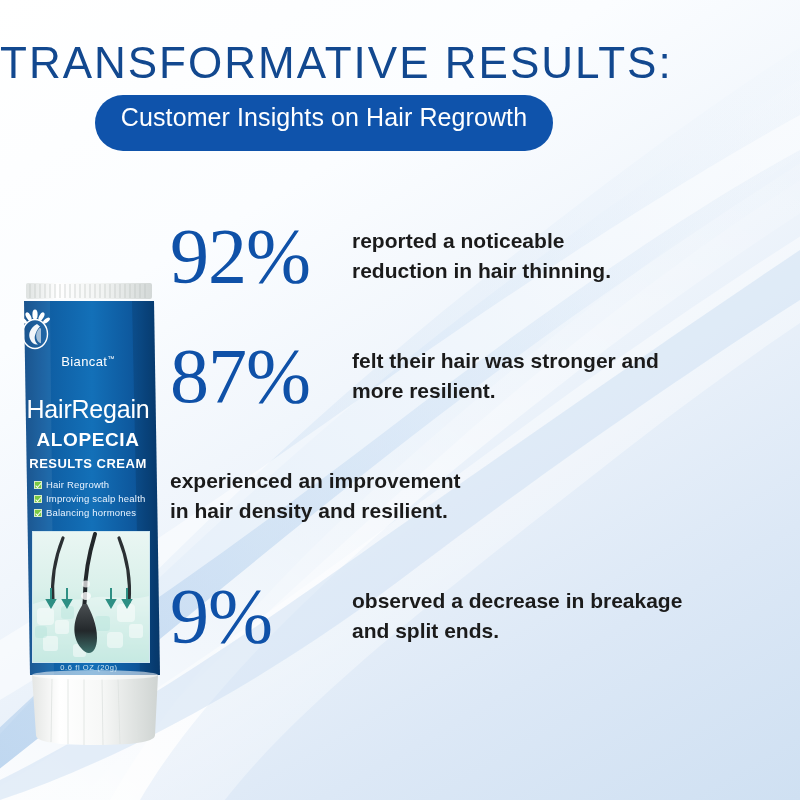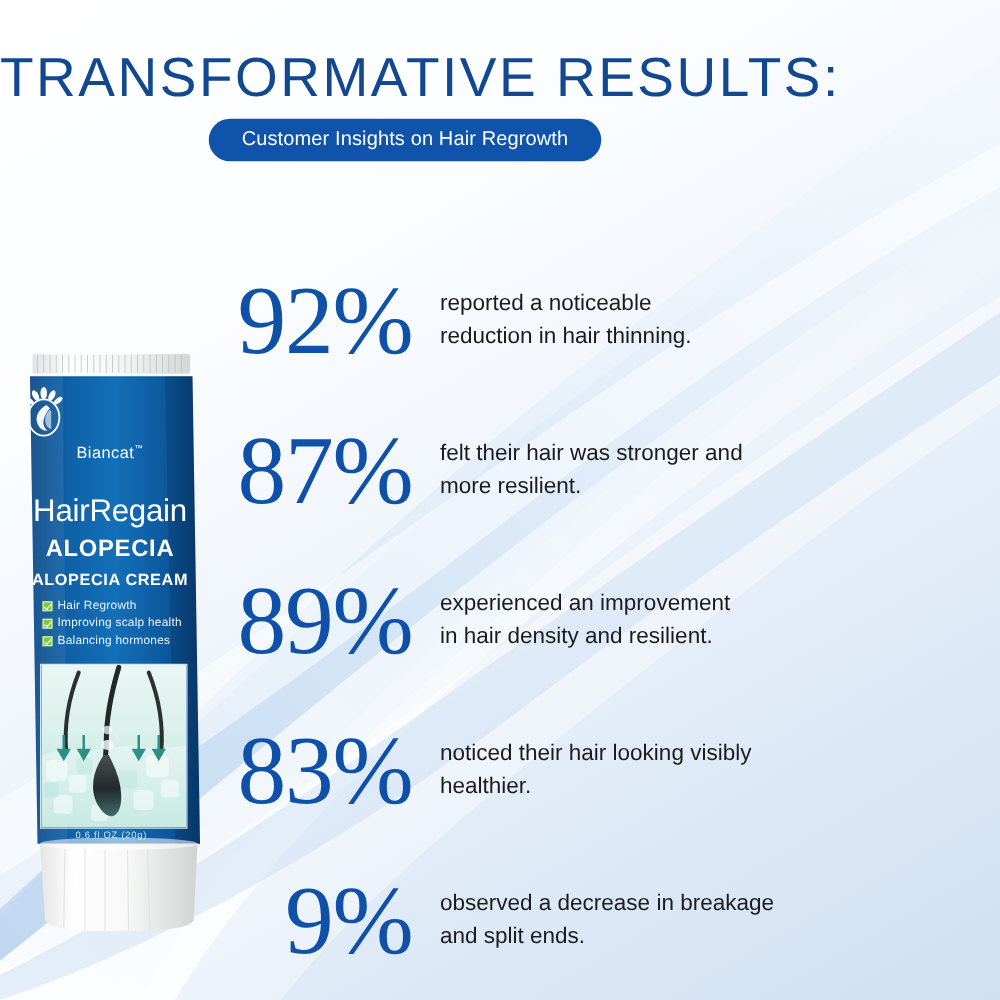--- a/index.html
+++ b/index.html
@@ -50,22 +50,22 @@
   .pill-wrap {
     margin-top: 9px;
     display: flex;
     justify-content: center;
   }
   .pill {
     display: inline-block;
     background: #0f53ab;
     color: #ffffff;
     border-radius: 999px;
-    padding: 8px 26px 8px 26px;
-    font-size: 16px;
+    padding: 8px 26px 20px 26px;
+    font-size: 25px;
     font-weight: 400;
     letter-spacing: 0.1px;
     line-height: 1.12;
     white-space: nowrap;
   }
 
   
   .stats {
     position: absolute;
     top: 196px;
@@ -74,35 +74,34 @@
     z-index: 5;
   }
   .stat-row {
     display: flex;
     align-items: center;
     height: 120px;
   }
   .stat-pct {
     width: 182px;
     flex: 0 0 182px;
-    text-align: right;
     padding-right: 22px;
     box-sizing: border-box;
     color: #0f51a8;
     font-family: "Liberation Serif", serif;
     font-size: 78px;
     font-weight: 400;
     line-height: 1;
     letter-spacing: -1px;
   }
   .stat-text {
     flex: 1 1 auto;
     color: #1b1b1b;
-    font-size: 18px;
-    font-weight: 400;
+    font-size: 21px;
+    font-weight: 700;
     line-height: 1.42;
   }
   .stat-text .l2 { display: block; }
 
   
   .tube {
     position: absolute;
     left: 12px;
     top: 283px;
     width: 152px;
@@ -283,34 +282,26 @@
 
     <div class="stat-row">
       <div class="stat-pct">87%</div>
       <div class="stat-text">
         <span>felt their hair was stronger and</span>
         <span class="l2">more resilient.</span>
       </div>
     </div>
 
     <div class="stat-row">
-      <div class="stat-pct">89%</div>
       <div class="stat-text">
         <span>experienced an improvement</span>
         <span class="l2">in hair density and resilient.</span>
       </div>
     </div>
 
-    <div class="stat-row">
-      <div class="stat-pct">83%</div>
-      <div class="stat-text">
-        <span>noticed their hair looking visibly</span>
-        <span class="l2">healthier.</span>
-      </div>
-    </div>
 
     <div class="stat-row">
       <div class="stat-pct">9%</div>
       <div class="stat-text">
         <span>observed a decrease in breakage</span>
         <span class="l2">and split ends.</span>
       </div>
     </div>
 
   </div>
@@ -398,21 +389,21 @@
             <ellipse cx="34.5" cy="13.5" rx="2" ry="4" transform="rotate(52 34.5 13.5)"></ellipse>
           </g>
           <path d="M 25,17 C 18,21 16,27 18,32 C 19.5,36 23,38 26,37.5 C 23.5,35.5 22,32 23,28.5 C 23.8,25.5 25.5,22 28,19.5 Z" fill="#ffffff" opacity="0.95"></path>
           <path d="M 27.5,21 C 24.5,24 23.5,28 24.5,31.5 C 25.2,34 27,35.8 29,36.2 L 29,21.5 Z" fill="#ffffff" opacity="0.6"></path>
         </svg>
         <div class="brand-name"><span>Biancat</span><span class="tm">™</span></div>
       </div>
 
       <div class="prod-name">HairRegain</div>
       <div class="prod-sub1">ALOPECIA</div>
-      <div class="prod-sub2">ALOPECIA CREAM</div>
+      <div class="prod-sub2">RESULTS CREAM</div>
 
       <div class="feature-list">
         <div class="feature-item">
           <span class="chk"></span>
           <span>Hair Regrowth</span>
         </div>
         <div class="feature-item">
           <span class="chk"></span>
           <span>Improving scalp health</span>
         </div>

